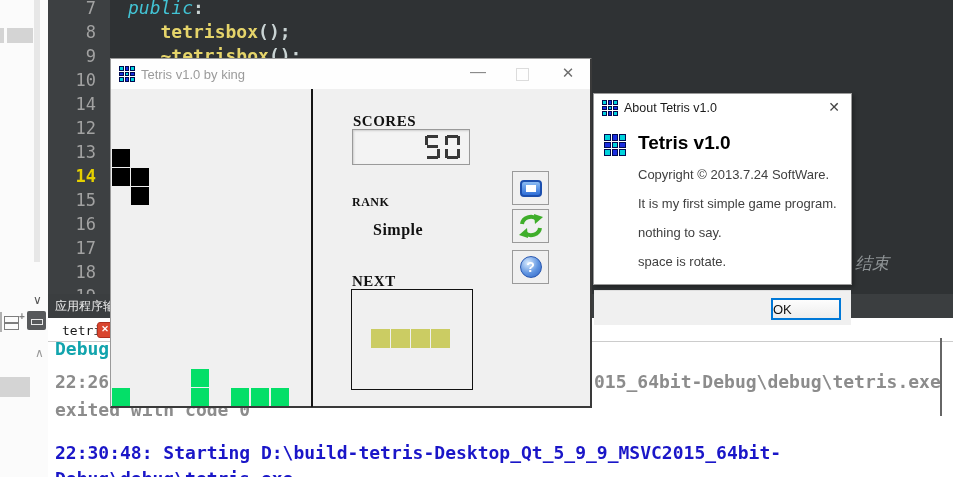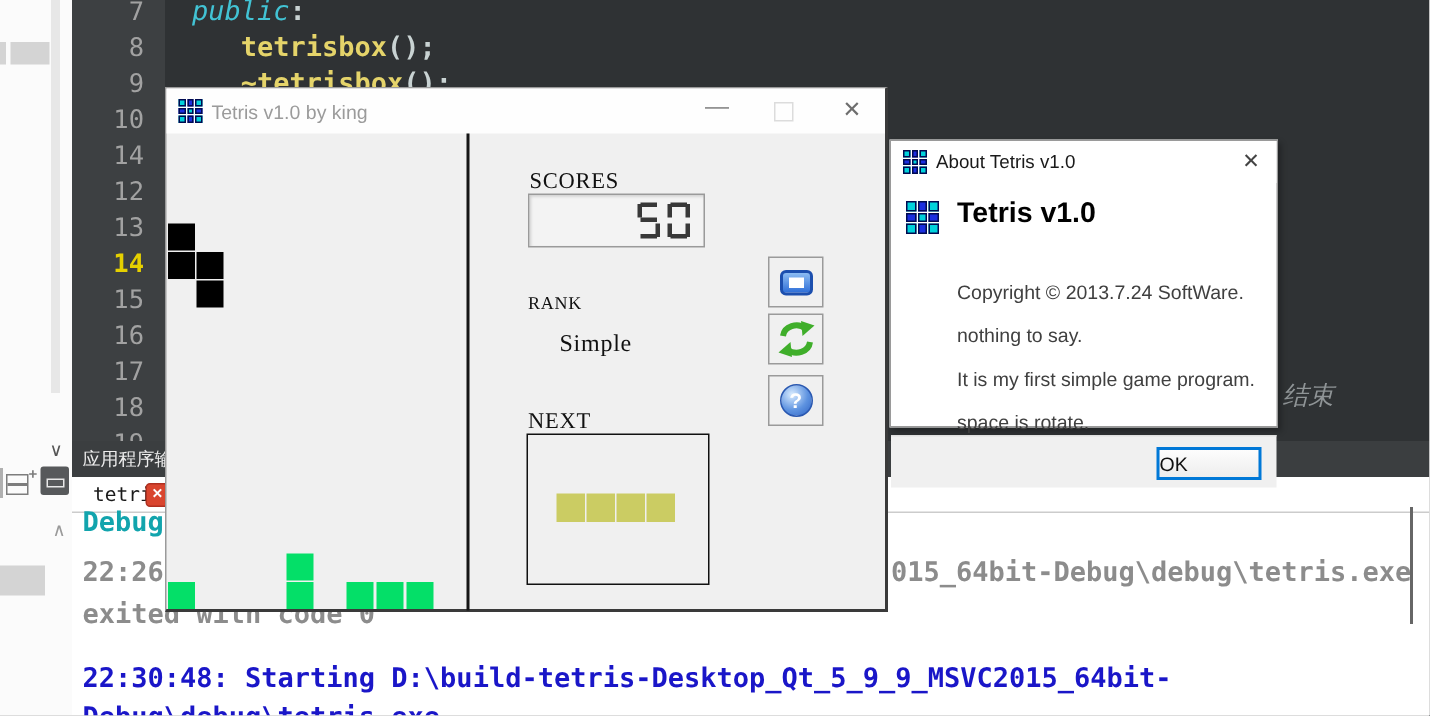--- a/index.html
+++ b/index.html
@@ -68,21 +68,21 @@
           font-size:16px;color:#888;}
   .wc-max{position:absolute;left:405px;top:9px;width:11px;height:11px;border:1px solid #dcdcdc;}
   .wc-close{position:absolute;left:445px;top:5px;width:24px;text-align:center;
             font-size:15px;color:#6e6e6e;}
   .game-board{position:absolute;left:0;top:0;right:0;bottom:0;}
   .board-line{position:absolute;left:200px;top:30px;width:2px;height:318px;background:#151515;}
   .blk{position:absolute;width:18px;height:18px;}
   .blk-black{background:#000;}
   .blk-green{background:#04df68;}
   .blk-next{background:#cbcc63;width:19px;height:19px;}
-  .lbl{position:absolute;font-family:"Liberation Serif",serif;font-weight:400;color:#111;
+  .lbl{position:absolute;font-family:"Liberation Serif",serif;font-weight:700;color:#111;
        letter-spacing:0.5px;}
   .scores-lbl{left:242px;top:54px;font-size:15px;}
   .rank-lbl{left:241px;top:136px;font-size:12px;}
   .next-lbl{left:241px;top:214px;font-size:15px;}
   .rank-val{left:262px;top:162px;font-size:16px;text-align:right;}
   .lcd{position:absolute;left:241px;top:70px;width:118px;height:36px;background:#f3f3f3;
        border:1px solid #9a9a9a;box-shadow:inset 1px 1px 2px rgba(0,0,0,0.15);
        display:flex;justify-content:flex-end;align-items:center;gap:5px;padding-right:9px;
        box-sizing:border-box;}
   .dig{position:relative;width:15px;height:24px;}
@@ -105,21 +105,21 @@
   .ic-help{width:22px;height:22px;border-radius:50%;border:1px solid #2a58b0;box-sizing:border-box;
            background:radial-gradient(circle at 35% 30%,#d9ecff,#5e93e0 55%,#2d62c4);
            color:#fff;font-weight:bold;font-size:14px;text-align:center;line-height:20px;}
   
   .adlg{position:absolute;left:593px;top:93px;width:259px;height:192px;background:#fff;
         border:1px solid #9a9a9a;box-sizing:border-box;box-shadow:2px 2px 4px rgba(0,0,0,0.3);}
   .atitle{position:absolute;left:0;top:0;right:0;height:28px;background:#fff;}
   .atitle .tname{position:absolute;left:30px;top:7px;font-size:12.5px;color:#1a1a1a;}
   .aclose{position:absolute;right:8px;top:5px;font-size:14px;color:#444;width:18px;text-align:center;}
   .aheading{position:absolute;left:44px;top:38px;font-size:19px;font-weight:bold;color:#000;}
-  .abody{position:absolute;left:44px;top:66px;margin-top:20px;}
+  .abody{position:absolute;left:44px;top:66px;}
   .about-line{height:29px;line-height:29px;font-size:13px;color:#404040;}
   .afooter{position:absolute;left:0;top:196px;width:100%;height:35px;background:#f0f0f0;
            border-top:1px solid #dfdfdf;box-sizing:border-box;}
   .okbtn{position:absolute;left:177px;top:7px;width:70px;height:22px;border:2px solid #0078d7;
          background:linear-gradient(#fdfdfd,#ededed);font-size:13px;text-align:left;
          line-height:19px;color:#111;box-sizing:border-box;}
 </style>
 </head>
 <body>
 
@@ -285,22 +285,22 @@
         <i></i>
         <i></i>
         <i></i>
         <i></i>
         <i></i>
         <i></i>
       </span>
     <div class="aheading">Tetris v1.0</div>
     <div class="abody">
         <div class="about-line">Copyright © 2013.7.24 SoftWare.</div>
+        <div class="about-line">It is my first simple game program.</div>
         <div class="about-line">nothing to say.</div>
-        <div class="about-line">It is my first simple game program.</div>
         <div class="about-line">space is rotate.</div>
       </div>
     <div class="afooter">
       <div class="okbtn">OK</div>
     </div>
   </div>
 
 </div>
 
 </body></html>

